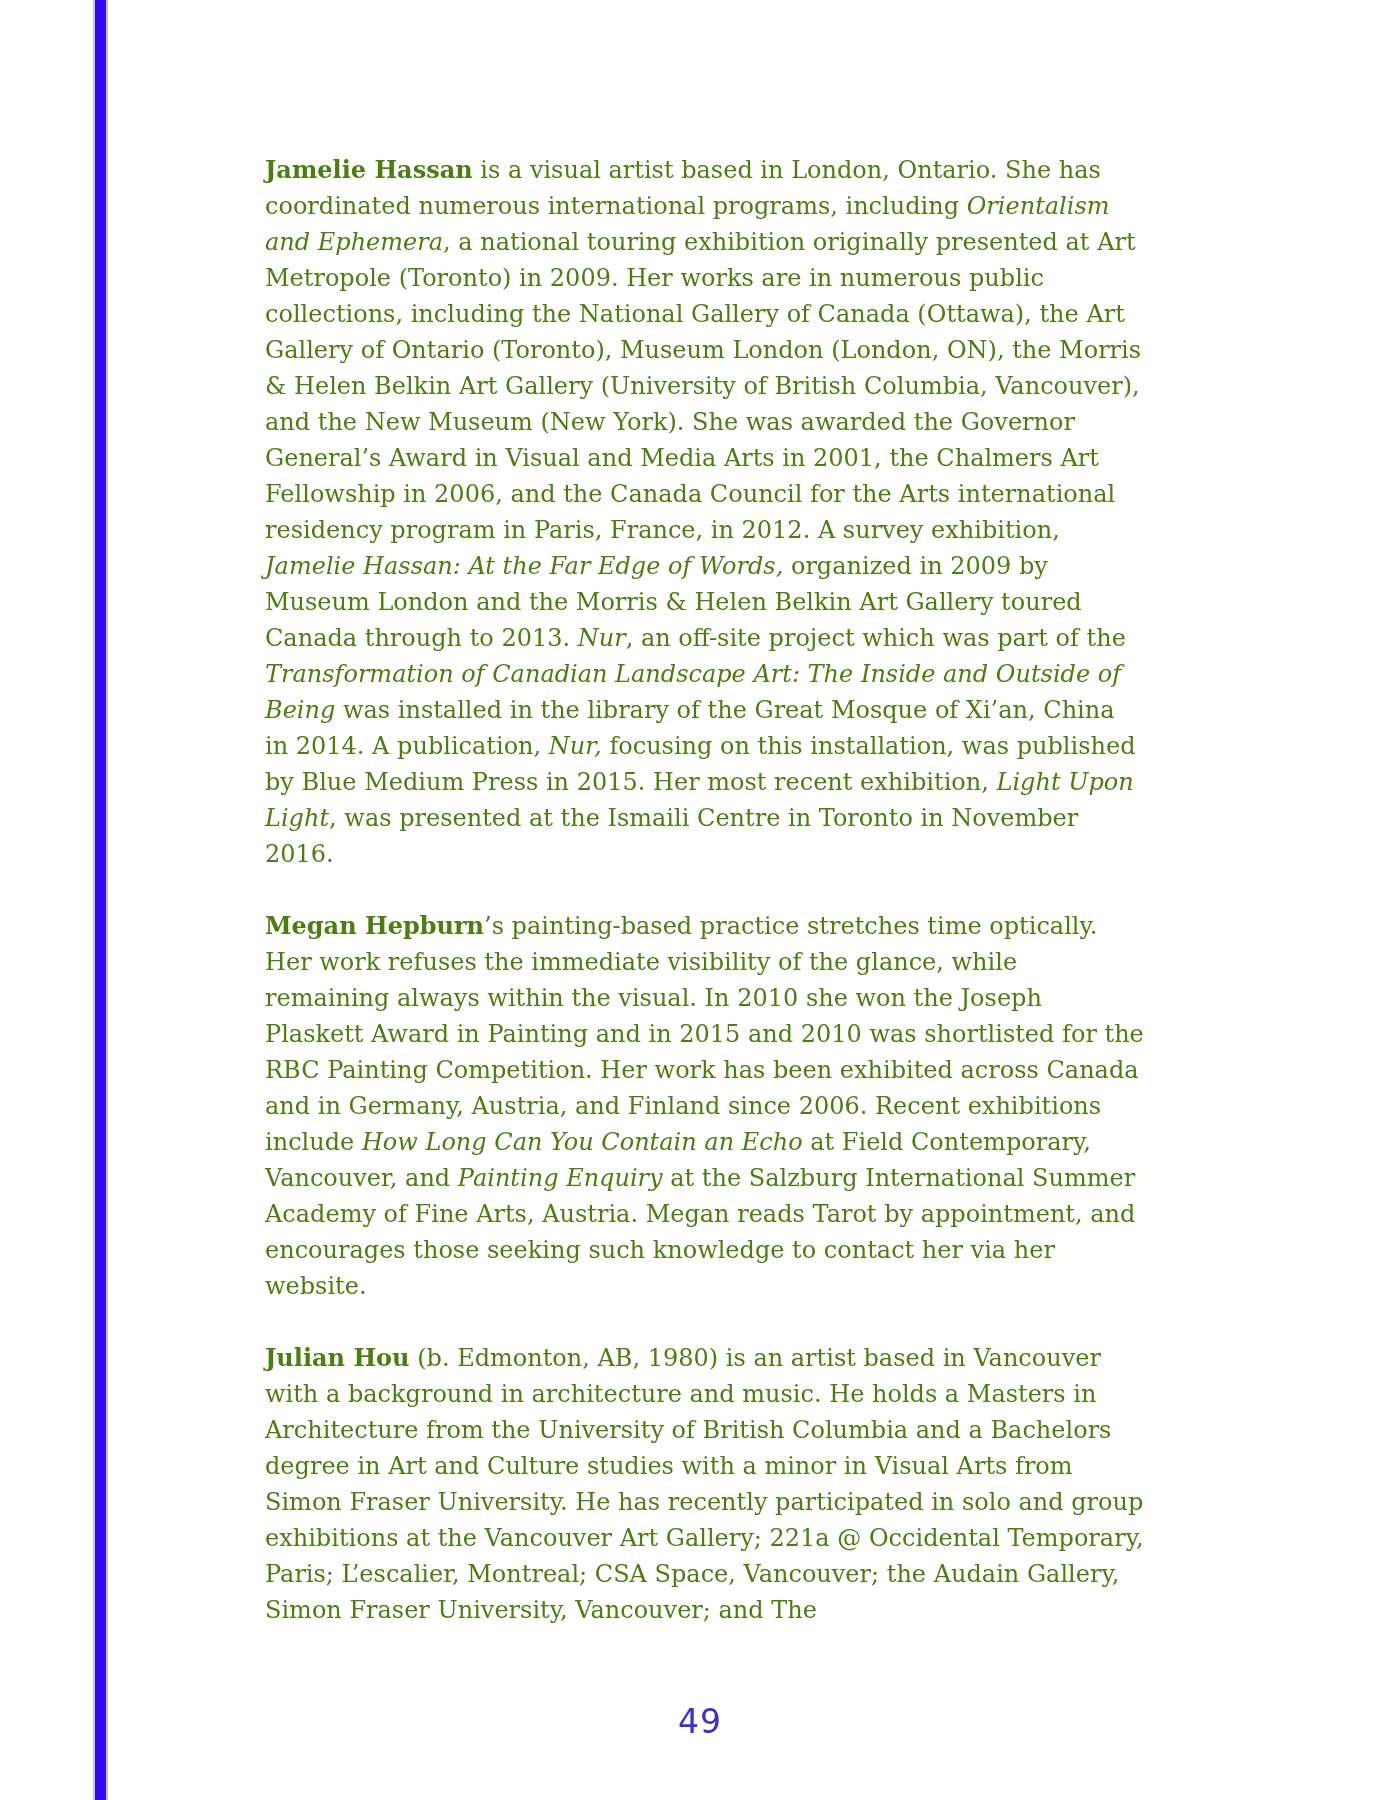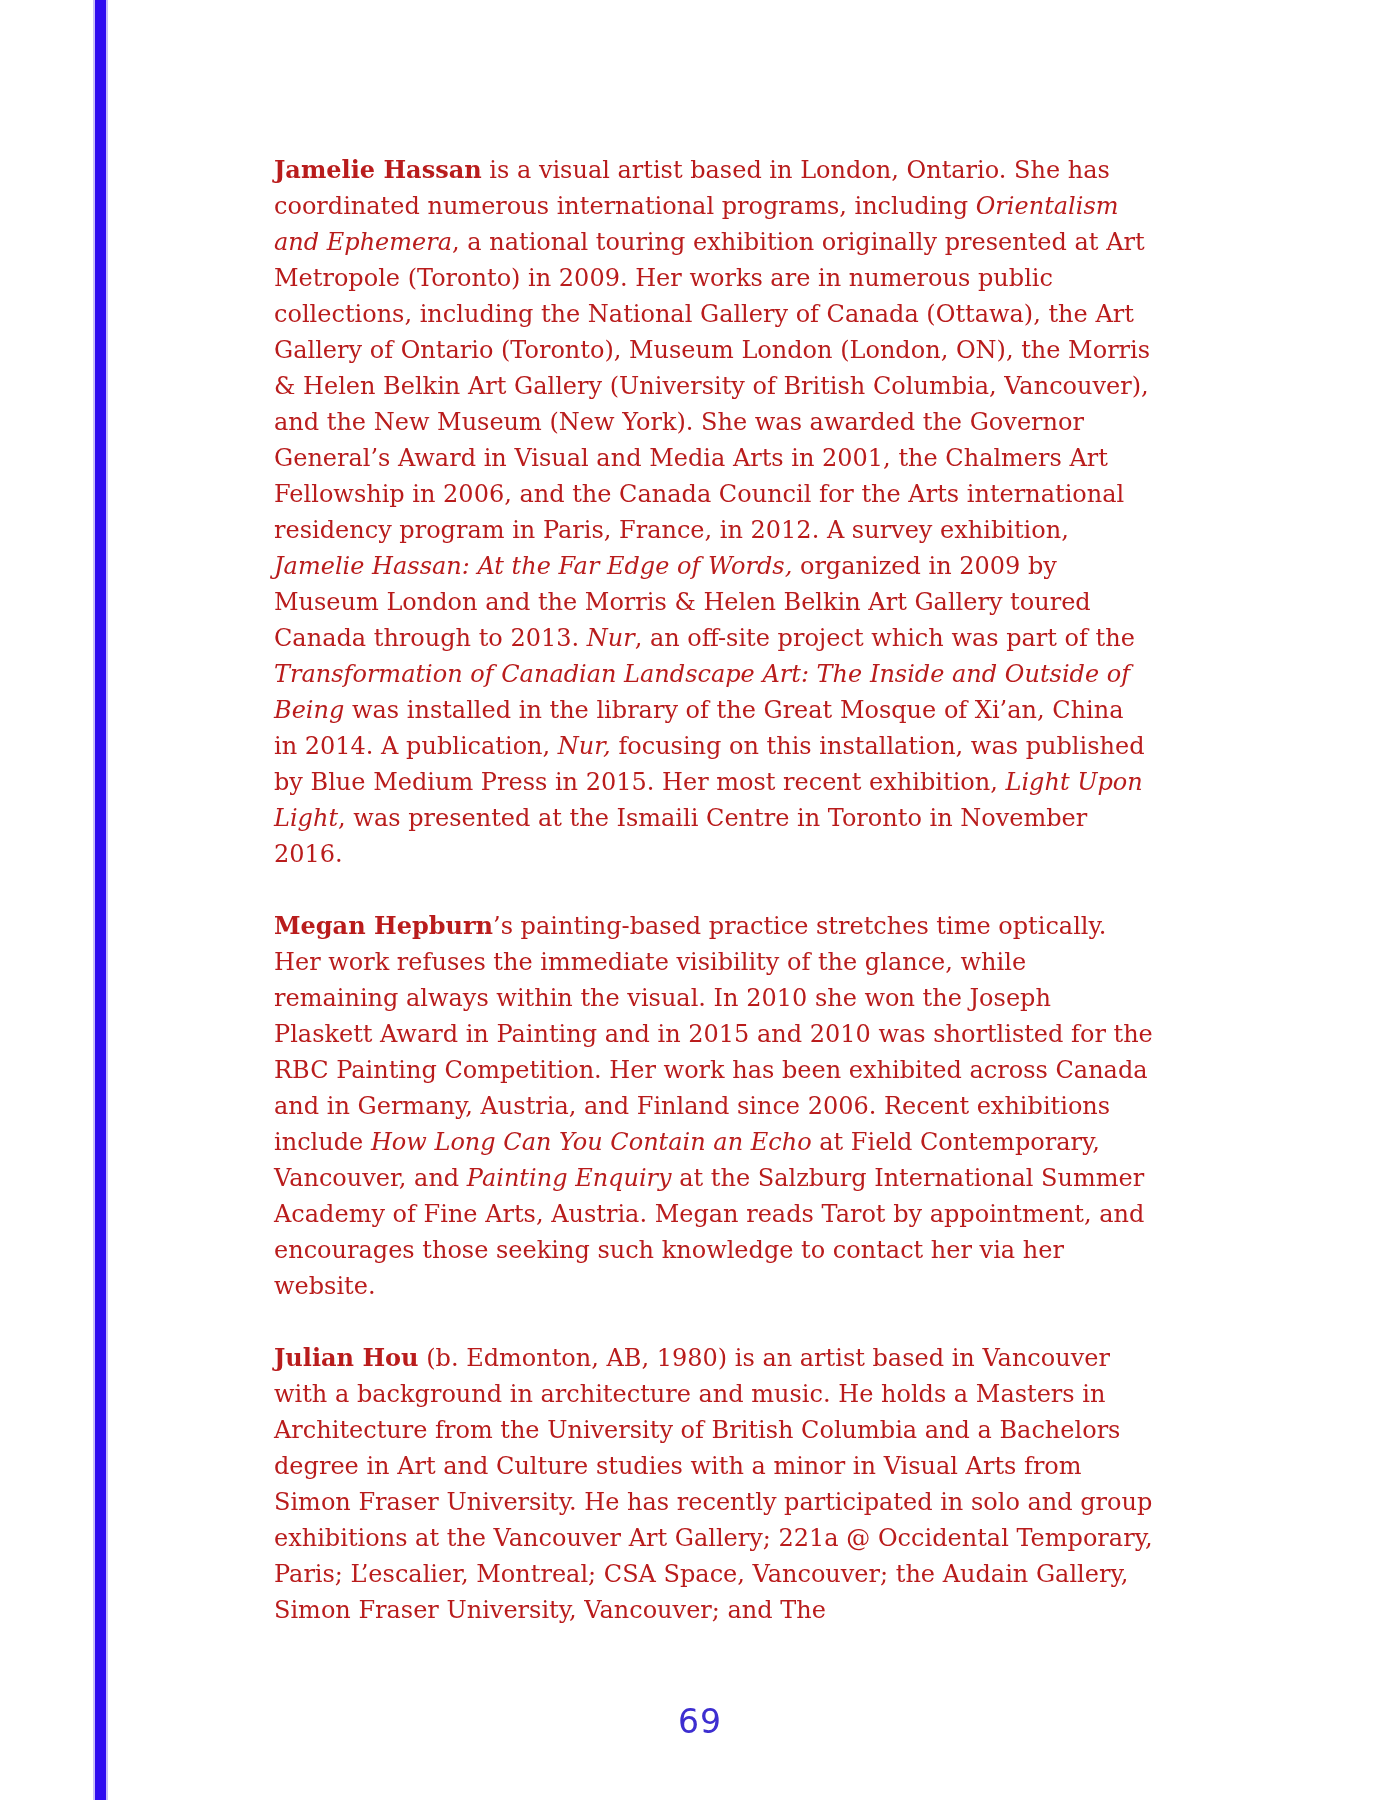--- a/index.html
+++ b/index.html
@@ -18,26 +18,26 @@
     position: absolute;
     left: 95px;
     top: 0;
     width: 11px;
     height: 1800px;
     background: #2e0bf0;
     box-shadow: -2px 0 0 #c9c0f8, 2px 0 0 #c9c0f8;
   }
   .text-column {
     position: absolute;
-    left: 274px;
+    left: 265px;
     top: 152px;
     width: 880px;
     font-size: 24px;
     line-height: 36px;
-    color: #b91c1c;
+    color: #4d7c0f;
     text-align: left;
   }
   .text-column p {
     margin: 0 0 36px 0;
   }
   .seg-bold   { font-weight: 700; }
   .seg-italic { font-style: italic; }
   .seg-normal { font-weight: 400; font-style: normal; }
   .page-footer {
     position: absolute;
@@ -59,14 +59,14 @@
 
 <div class="accent-bar"></div>
 
 <main class="text-column">
   <p><span class="seg-bold">Jamelie Hassan</span><span class="seg-normal"> is a visual artist based in London, Ontario. She has coordinated numerous international programs, including </span><span class="seg-italic">Orientalism and Ephemera</span><span class="seg-normal">, a national touring exhibition originally presented at Art Metropole (Toronto) in 2009. Her works are in numerous public collections, including the National Gallery of Canada (Ottawa), the Art Gallery of Ontario (Toronto), Museum London (London, ON), the Morris &amp; Helen Belkin Art Gallery (University of British Columbia, Vancouver), and the New Museum (New York). She was awarded the Governor General’s Award in Visual and Media Arts in 2001, the Chalmers Art Fellowship in 2006, and the Canada Council for the Arts international residency program in Paris, France, in 2012. A survey exhibition, </span><span class="seg-italic">Jamelie Hassan: At the Far Edge of Words,</span><span class="seg-normal"> organized in 2009 by Museum London and the Morris &amp; Helen Belkin Art Gallery toured Canada through to 2013. </span><span class="seg-italic">Nur</span><span class="seg-normal">, an off-site project which was part of the </span><span class="seg-italic">Transformation of Canadian Landscape Art: The Inside and Outside of Being</span><span class="seg-normal"> was installed in the library of the Great Mosque of Xi’an, China in 2014. A publication, </span><span class="seg-italic">Nur,</span><span class="seg-normal"> focusing on this installation, was published by Blue Medium Press in 2015. Her most recent exhibition, </span><span class="seg-italic">Light Upon Light</span><span class="seg-normal">, was presented at the Ismaili Centre in Toronto in November 2016.</span></p>
   <p><span class="seg-bold">Megan Hepburn</span><span class="seg-normal">’s painting-based practice stretches time optically. Her work refuses the immediate visibility of the glance, while remaining always within the visual. In 2010 she won the Joseph Plaskett Award in Painting and in 2015 and 2010 was shortlisted for the RBC Painting Competition. Her work has been exhibited across Canada and in Germany, Austria, and Finland since 2006. Recent exhibitions include </span><span class="seg-italic">How Long Can You Contain an Echo</span><span class="seg-normal"> at Field Contemporary, Vancouver, and </span><span class="seg-italic">Painting Enquiry</span><span class="seg-normal"> at the Salzburg International Summer Academy of Fine Arts, Austria. Megan reads Tarot by appointment, and encourages those seeking such knowledge to contact her via her website.</span></p>
   <p><span class="seg-bold">Julian Hou</span><span class="seg-normal"> (b. Edmonton, AB, 1980) is an artist based in Vancouver with a background in architecture and music. He holds a Masters in Architecture from the University of British Columbia and a Bachelors degree in Art and Culture studies with a minor in Visual Arts from Simon Fraser University. He has recently participated in solo and group exhibitions at the Vancouver Art Gallery; 221a @ Occidental Temporary, Paris; L’escalier, Montreal; CSA Space, Vancouver; the Audain Gallery, Simon Fraser University, Vancouver; and The</span></p>
 </main>
 
 <footer class="page-footer">
-  <span class="page-number">69</span>
+  <span class="page-number">49</span>
 </footer>
 
 </body></html>

